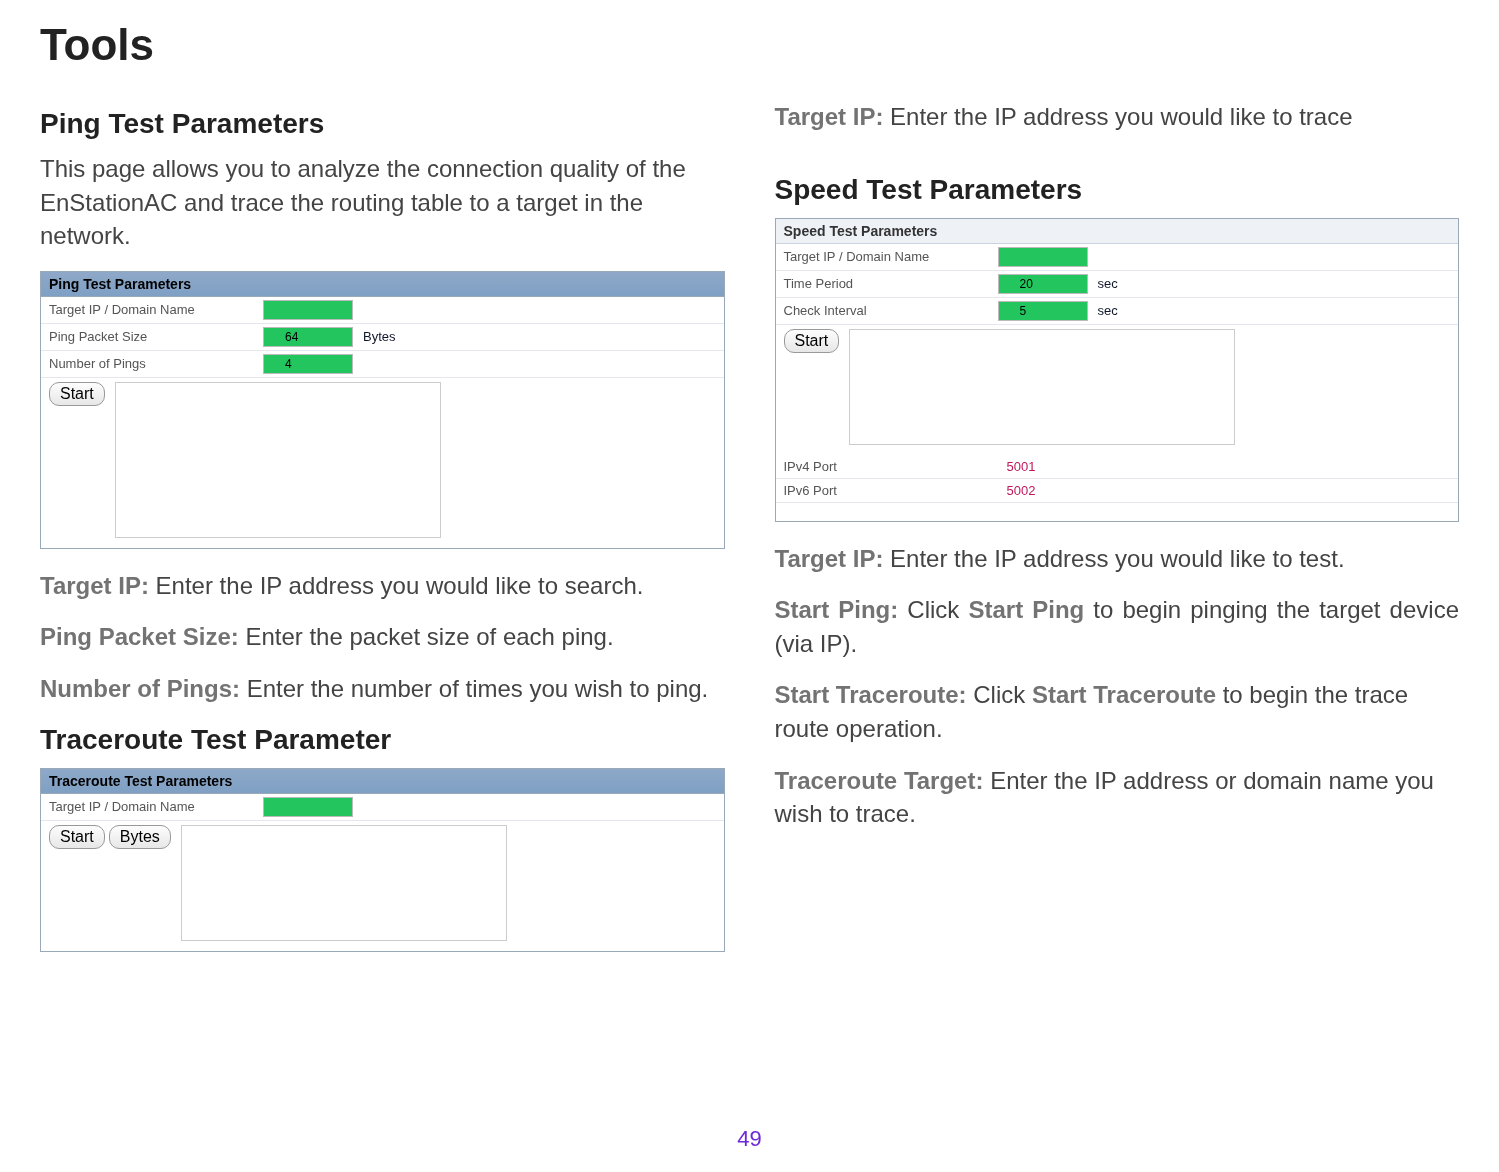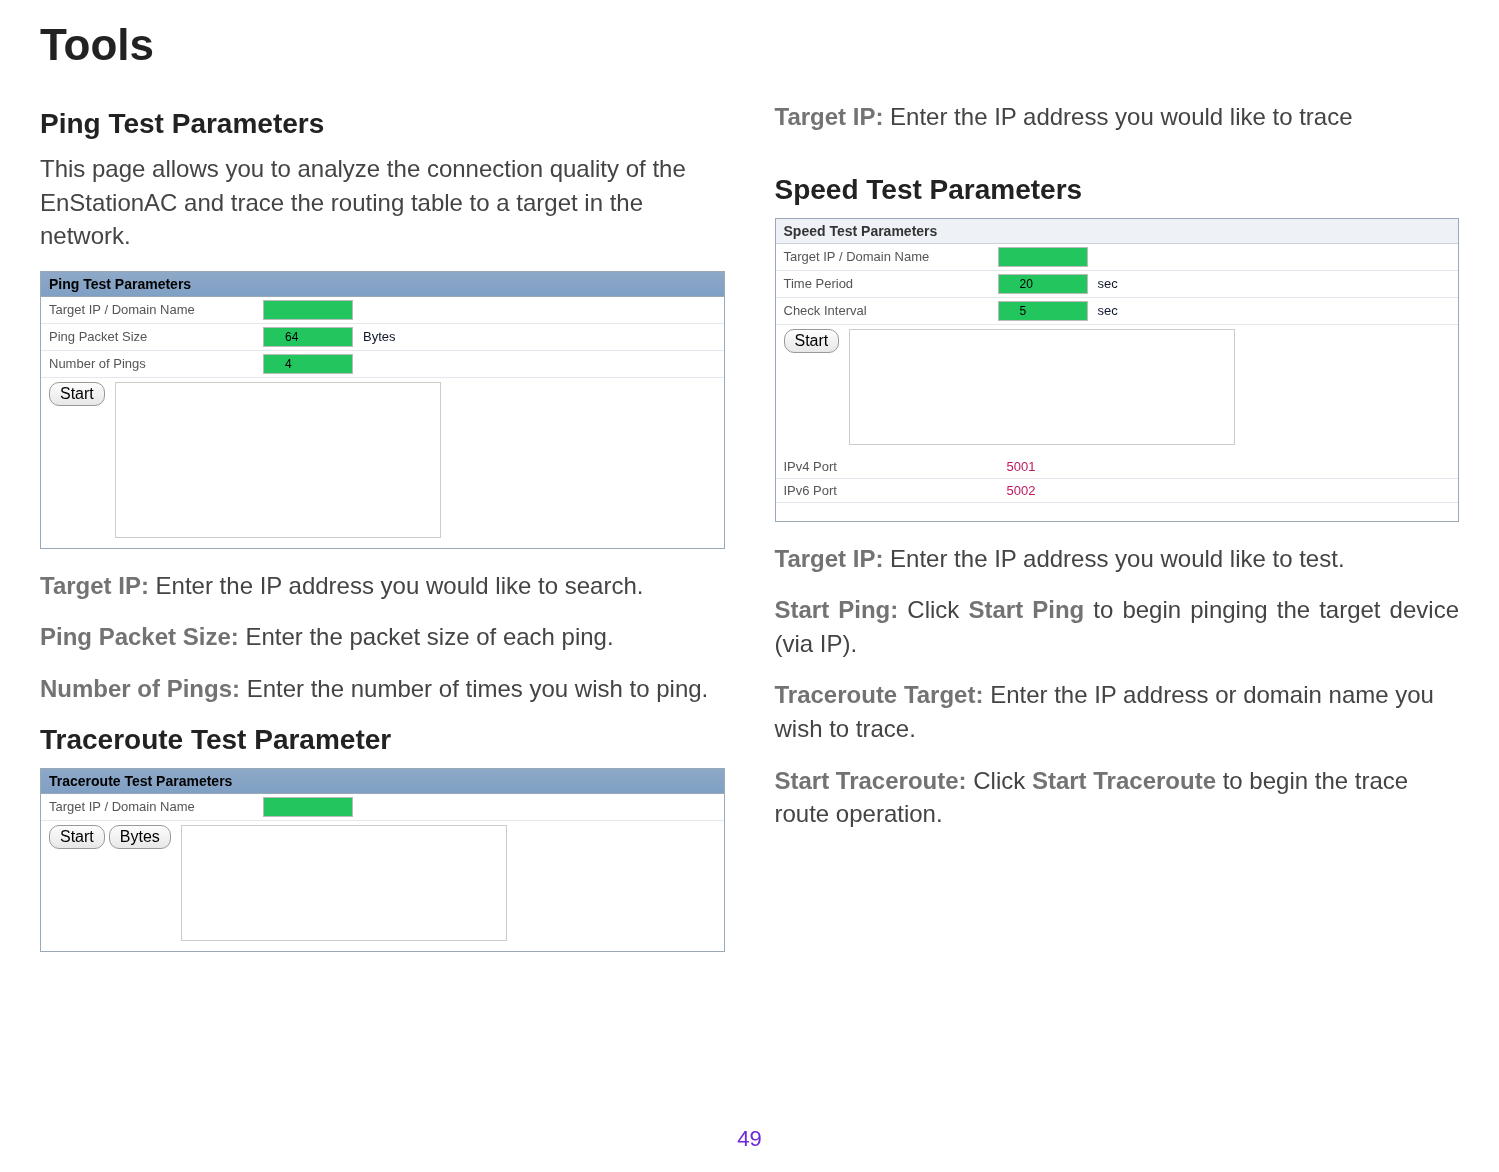--- a/index.html
+++ b/index.html
@@ -235,21 +235,21 @@
       <div class="panel-row" style="height:18px;"></div>
     </div>
 
     <p class="body-text">
       <span class="label-bold">Target IP: </span><span>Enter the IP address you would like to test.</span>
     </p>
     <p class="body-text justify">
       <span class="label-bold">Start Ping: </span><span>Click </span><span class="label-bold">Start Ping</span><span> to begin pinging the target device (via IP).</span>
     </p>
     <p class="body-text">
+      <span class="label-bold">Start Traceroute: </span><span>Click </span><span class="label-bold">Start Traceroute</span><span> to begin the trace route operation.</span>
+    </p>
+    <p class="body-text">
       <span class="label-bold">Traceroute Target: </span><span>Enter the IP address or domain name you wish to trace.</span>
-    </p>
-    <p class="body-text">
-      <span class="label-bold">Start Traceroute: </span><span>Click </span><span class="label-bold">Start Traceroute</span><span> to begin the trace route operation.</span>
     </p>
   </div>
 </div>
 
 <div class="page-number">49</div>
 
 </body></html>

